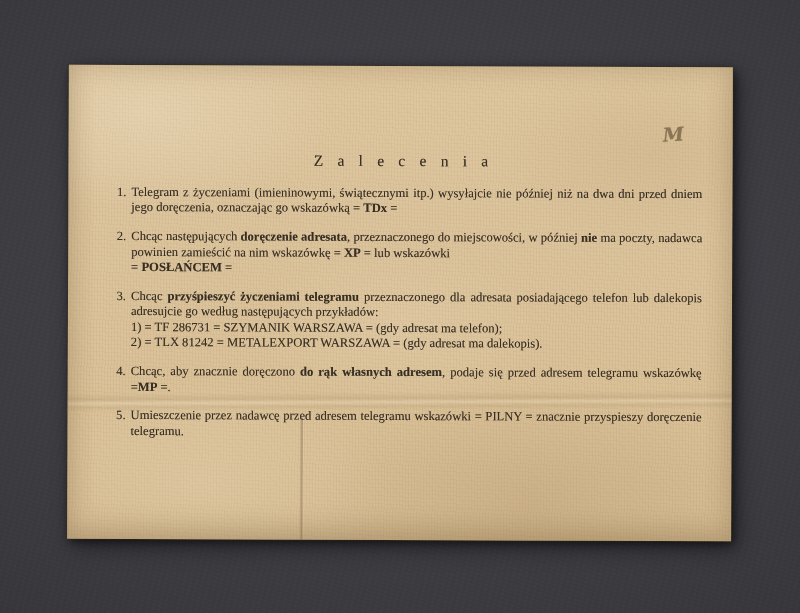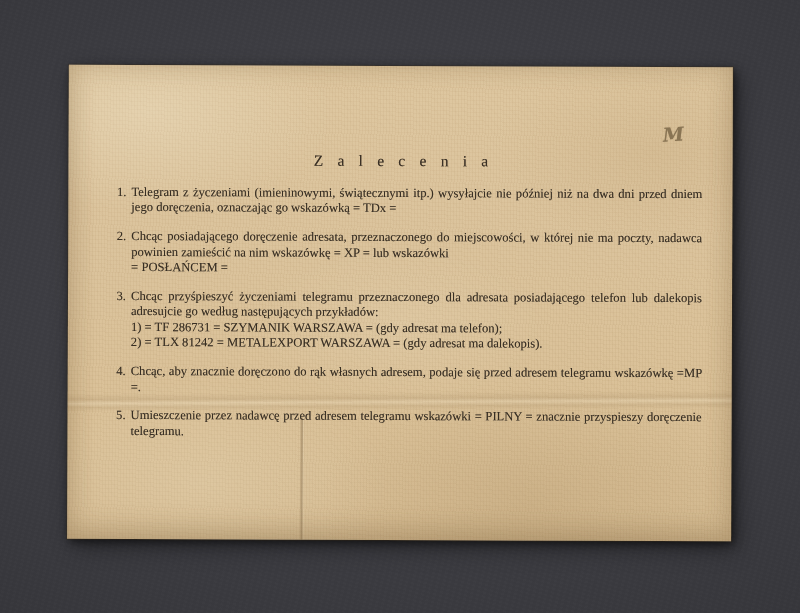--- a/index.html
+++ b/index.html
@@ -168,21 +168,21 @@
   }
   ol#rec-list > li .num {
     position: absolute;
     left: 0;
     top: 0;
     width: 18px;
     text-align: right;
     font-size: 12.6px;
     color: #372e23;
   }
-  .bold { font-weight: 400; }
+  .bold { font-weight: 700; }
   .sub {
     display: block;
     text-align: left;
     white-space: nowrap;
   }
 
   
   .li-block { display: block; }
 </style>
 </head>
@@ -209,21 +209,21 @@
         <li>
           <span class="num">1.</span>
           <span class="li-block">
             <span>Telegram z życzeniami (imieninowymi, świątecznymi itp.) wysyłajcie nie później niż na dwa dni przed dniem jego doręczenia, oznaczając go wskazówką = </span><span class="bold">TDx</span><span> =</span>
           </span>
         </li>
 
         <li>
           <span class="num">2.</span>
           <span class="li-block">
-            <span>Chcąc posiadającego </span><span class="bold">doręczenie adresata</span><span>, przeznaczonego do miejscowości, w której </span><span class="bold">nie</span><span> ma poczty, nadawca powinien zamieścić na nim wskazówkę = </span><span class="bold">XP</span><span> = lub wskazówki</span>
+            <span>Chcąc następujących </span><span class="bold">doręczenie adresata</span><span>, przeznaczonego do miejscowości, w później </span><span class="bold">nie</span><span> ma poczty, nadawca powinien zamieścić na nim wskazówkę = </span><span class="bold">XP</span><span> = lub wskazówki</span>
             <span class="sub"><span>= </span><span class="bold">POSŁAŃCEM</span><span> =</span></span>
           </span>
         </li>
 
         <li>
           <span class="num">3.</span>
           <span class="li-block">
             <span>Chcąc </span><span class="bold">przyśpieszyć życzeniami telegramu</span><span> przeznaczonego dla adresata posiadającego telefon lub dalekopis adresujcie go według następujących przykładów:</span>
             <span class="sub">1)  = TF 286731 = SZYMANIK WARSZAWA = (gdy adresat ma telefon);</span>
             <span class="sub">2)  = TLX 81242 = METALEXPORT WARSZAWA = (gdy adresat ma dalekopis).</span>

